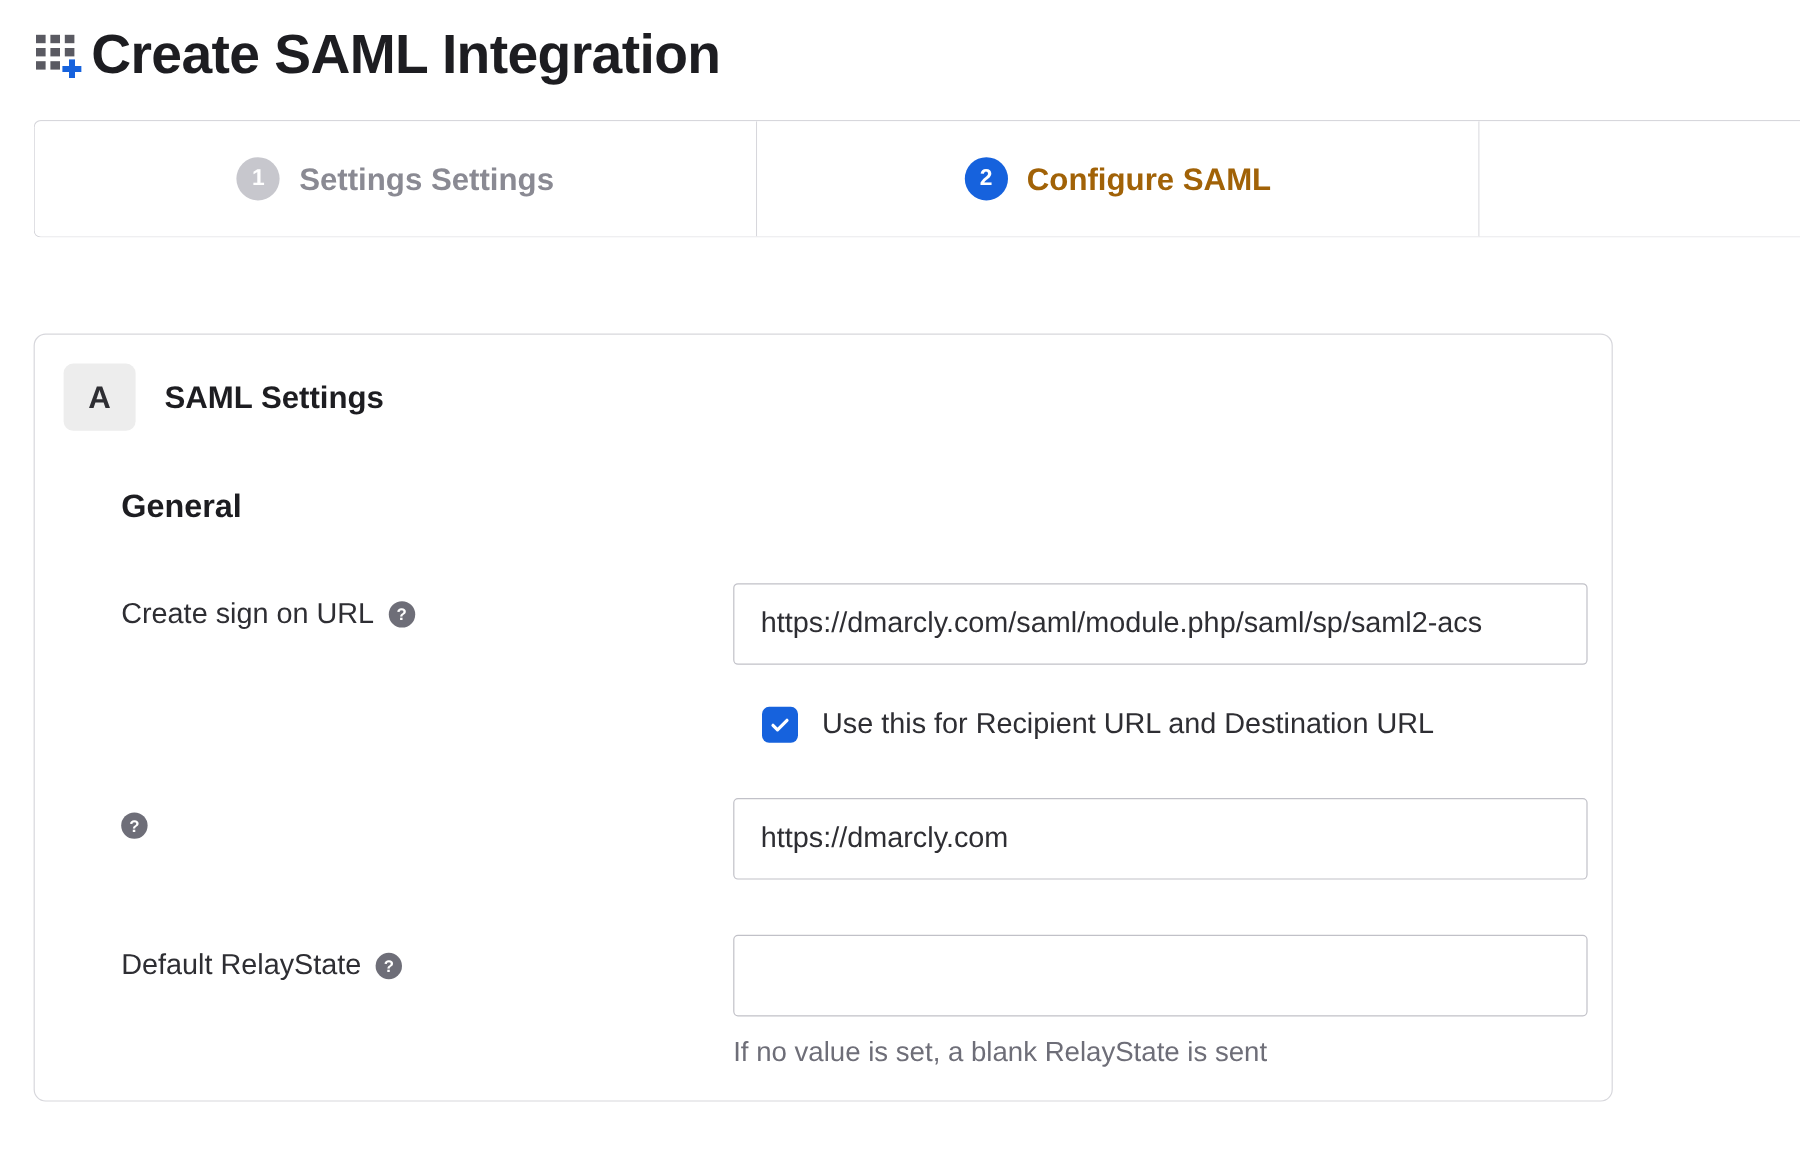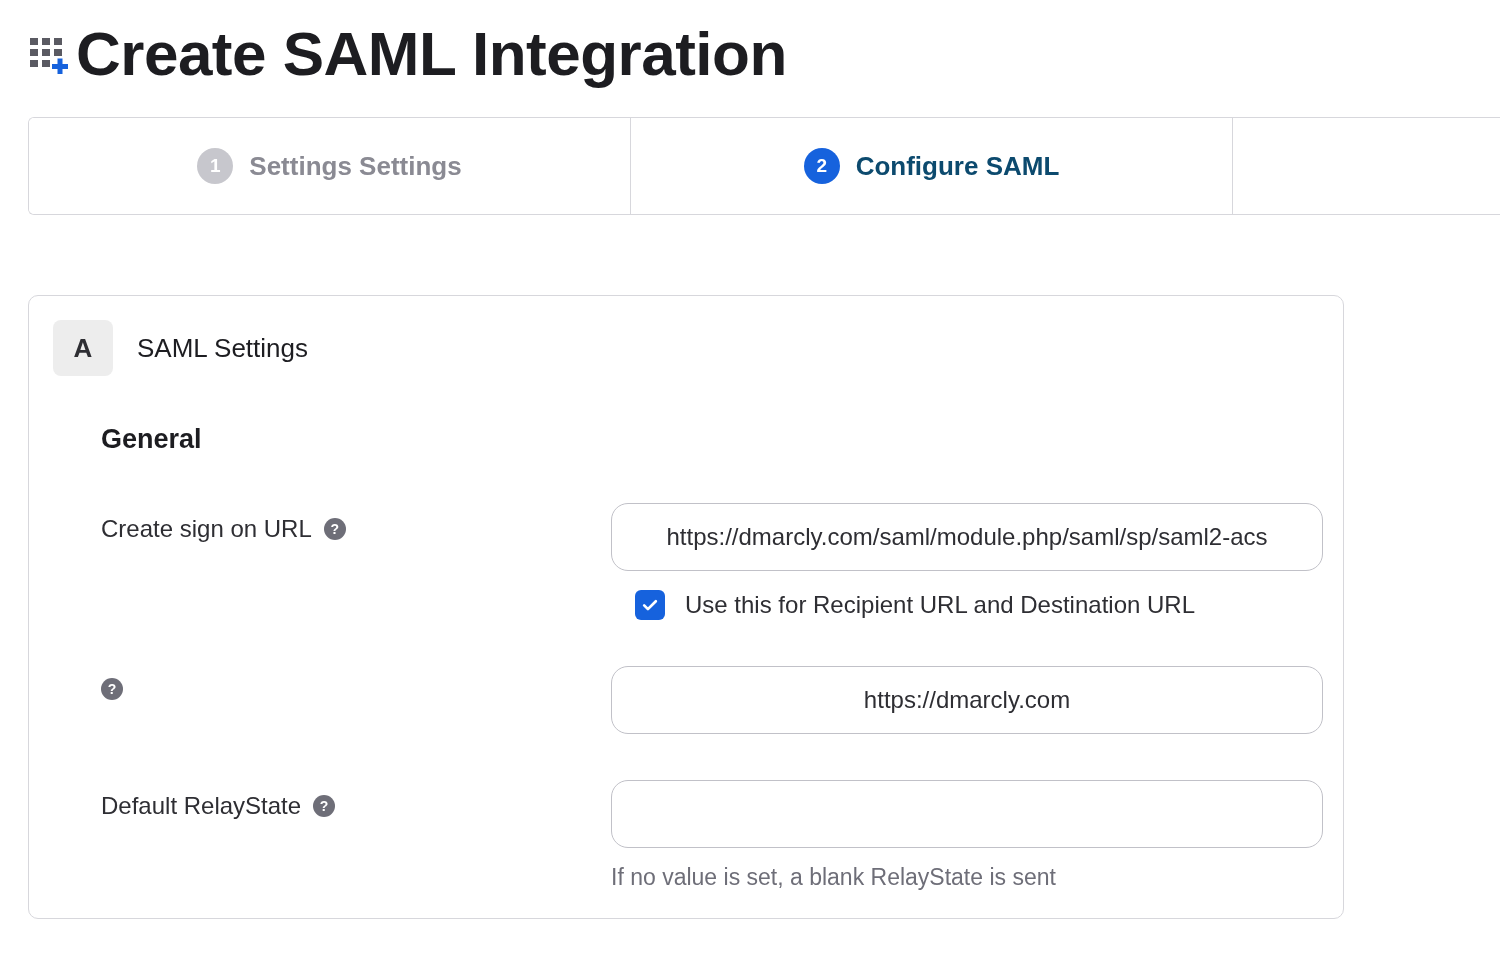--- a/index.html
+++ b/index.html
@@ -7,21 +7,21 @@
       font-family: -apple-system, BlinkMacSystemFont, "Segoe UI", Helvetica, Arial, sans-serif;
       background: #fff;
       color: #1d1d21;
       padding: 18px 28px;
       width: 1500px;
     }
 
     
     .page-header { display: flex; align-items: center; gap: 8px; margin-bottom: 28px; }
     .app-icon { width: 40px; height: 40px; position: relative; }
-    .page-title { font-size: 62px; font-weight: 700; letter-spacing: -0.5px; }
+    .page-title { font-size: 46px; font-weight: 700; letter-spacing: -0.5px; }
 
     
     .wizard {
       display: flex;
       border: 1px solid #d7d7dc;
       border-right: none;
       border-radius: 6px 0 0 6px;
       width: calc(100% + 28px);
       overflow: hidden;
       margin-bottom: 80px;
@@ -39,58 +39,57 @@
     }
     .step.partial { flex: 1; border-right: none; }
     .step-num {
       width: 36px; height: 36px; border-radius: 50%;
       display: flex; align-items: center; justify-content: center;
       font-size: 19px; font-weight: 700; color: #fff;
     }
     .step.inactive .step-num { background: #c7c7cd; }
     .step.inactive .step-label { color: #8a8a93; font-size: 26px; font-weight: 700; }
     .step.active .step-num { background: #1662dd; }
-    .step.active .step-label { color: #0c4a6e; font-size: 26px; font-weight: 700; }
+    .step.active .step-label { color: #a16207; font-size: 26px; font-weight: 700; }
 
     
     .panel {
       border: 1px solid #d7d7dc;
       border-radius: 10px;
       padding: 24px 48px 10px 24px;
       width: 1316px;
     }
     .section-header { display: flex; align-items: center; gap: 24px; margin-bottom: 48px; }
     .section-badge {
       width: 60px; height: 56px; border-radius: 8px; background: #ededed;
       display: flex; align-items: center; justify-content: center;
       font-size: 26px; font-weight: 700; color: #2e2e33;
     }
-    .section-title { font-size: 26px; font-weight: 400; }
+    .section-title { font-size: 26px; font-weight: 700; }
     .subsection-title { font-size: 27px; font-weight: 700; margin-left: 48px; margin-bottom: 48px; }
 
     .form-row { display: flex; align-items: flex-start; margin-left: 48px; margin-bottom: 46px; }
     .form-label-col { flex: 0 0 510px; display: flex; align-items: center; gap: 12px; padding-top: 12px; }
     .form-label { font-size: 24px; color: #2e2e33; }
     .help-icon {
       width: 22px; height: 22px; border-radius: 50%; background: #6e6e78;
       color: #fff; font-size: 14px; font-weight: 700;
       display: flex; align-items: center; justify-content: center;
       cursor: pointer;
     }
     .form-field-col { flex: 1; display: flex; flex-direction: column; gap: 12px; }
 
     .text-input {
       width: 712px; height: 68px;
-      border: 1px solid #c1c1c8; border-radius: 17px;
+      border: 1px solid #c1c1c8; border-radius: 4px;
       padding: 0 22px; font-size: 24px; color: #2e2e33;
       font-family: inherit;
-      text-align: center;
     }
 
-    .checkbox-row { display: flex; align-items: center; gap: 20px; margin-top: 7px; padding-left: 24px; }
+    .checkbox-row { display: flex; align-items: center; gap: 20px; margin-top: 23px; padding-left: 24px; }
     .checkbox {
       width: 30px; height: 30px; border-radius: 6px; background: #1662dd;
       display: flex; align-items: center; justify-content: center; cursor: pointer;
     }
     .checkbox svg { width: 20px; height: 20px; }
     .checkbox-label { font-size: 24px; color: #2e2e33; }
 
     .help-text { font-size: 23px; color: #6e6e78; margin-top: 4px; }
   </style>
 </head>

